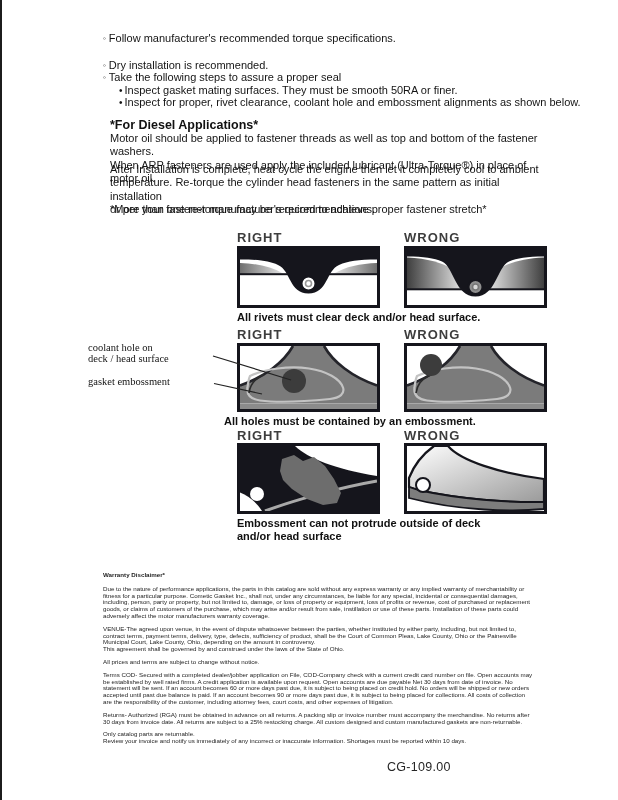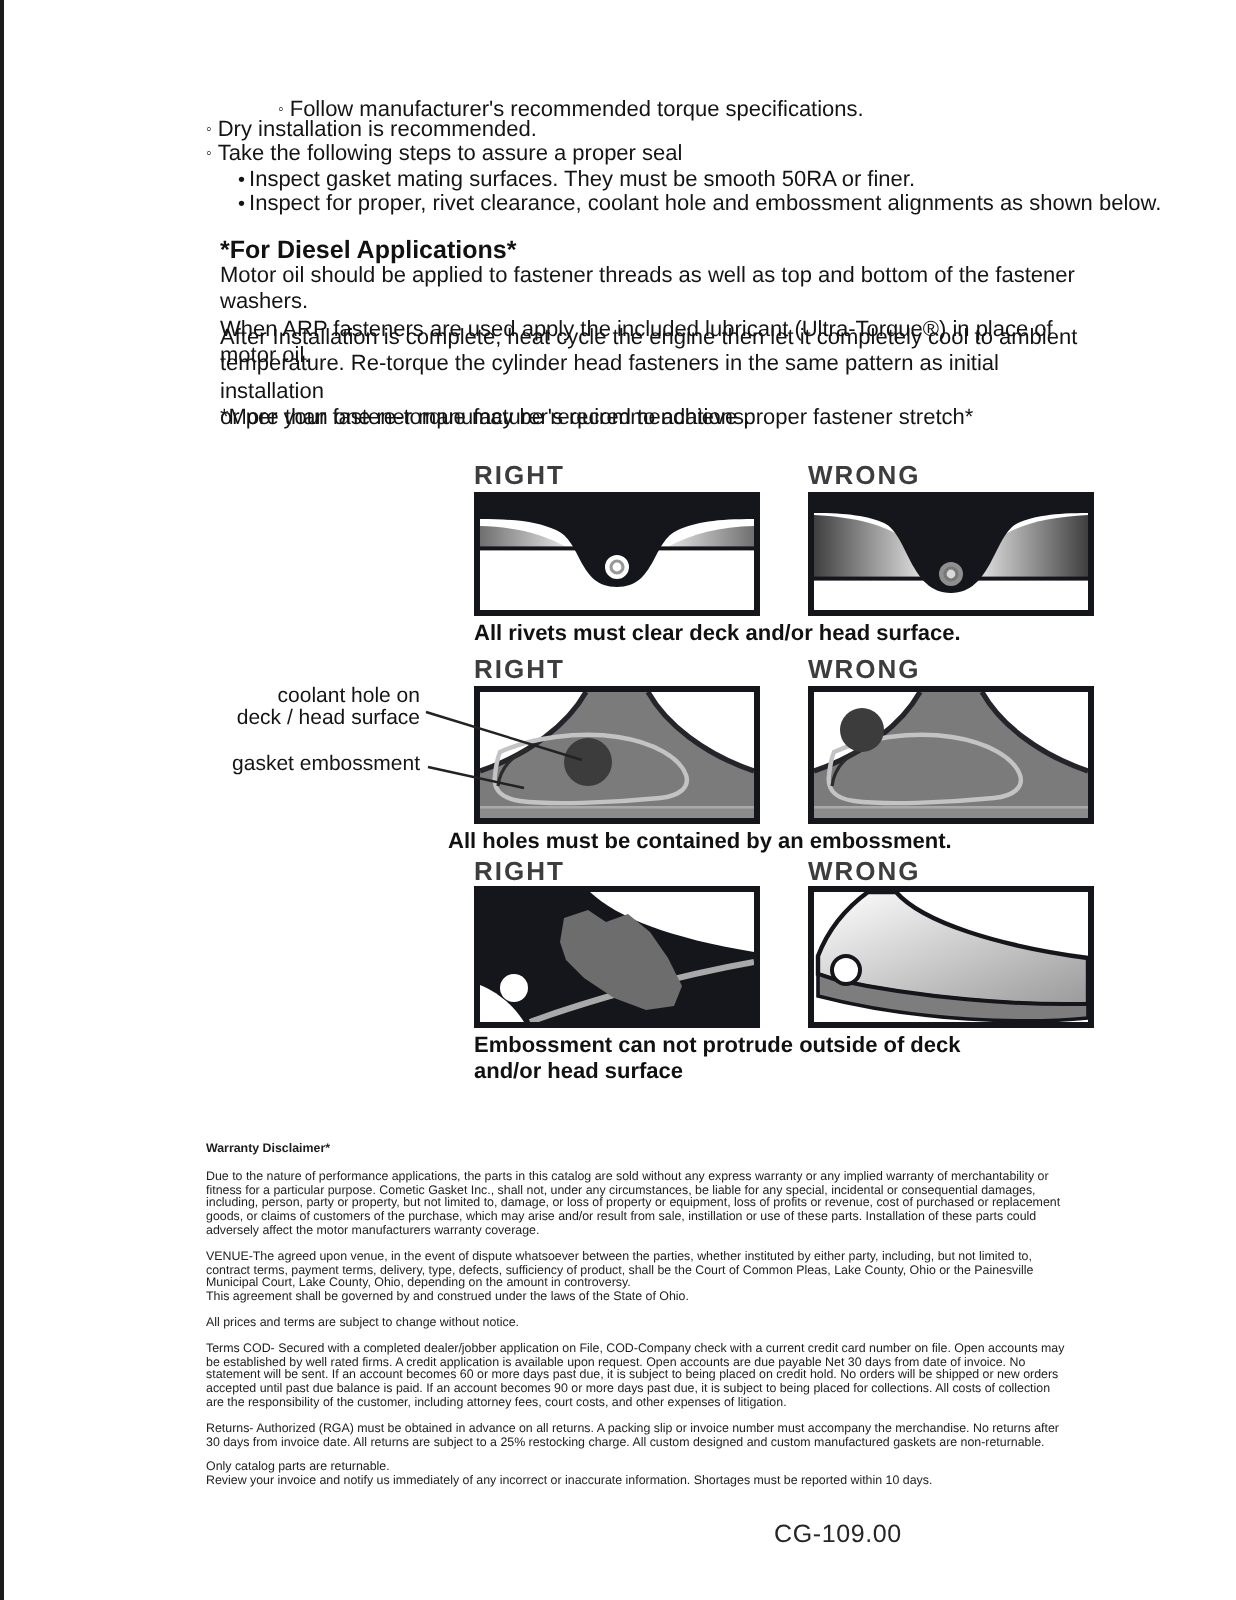--- a/index.html
+++ b/index.html
@@ -21,39 +21,39 @@
 
   .diesel-h{left:110px;top:118px;font-size:12.5px;font-weight:700;}
   .para{left:110px;width:430px;font-size:11px;line-height:13.4px;
         white-space:pre-line;color:#141414;}
 
   .dlabel{width:143px;font-size:13px;font-weight:700;
           color:#3d3d3d;letter-spacing:1px;}
   .panel{width:143px;}
   .caption{font-size:11px;font-weight:600;color:#111;white-space:pre-line;line-height:12.5px;}
 
-  .callout{width:122px;right:auto;text-align:right;font-size:10.5px;line-height:10.8px;
-           color:#141414;white-space:pre-line;}
+  .callout{width:122px;right:auto;font-size:10.5px;line-height:10.8px;
+           color:#141414;white-space:pre-line;font-family:Liberation Serif, serif;}
 
   .leader{left:0;top:0;width:618px;height:800px;pointer-events:none;}
 
   .disclaimer{left:103px;top:572px;width:431px;font-size:6.2px;line-height:6.8px;color:#1d1d1d;}
   .disclaimer p{margin:0 0 6px 0;white-space:pre-line;}
   .disclaimer .dh{font-weight:700;margin-bottom:7px;}
 
   .docnum{left:387px;top:760px;font-size:12.5px;color:#262626;letter-spacing:0.3px;}
 </style>
 </head>
 <body>
 
 <div class="page">
   <div class="abs edge-line"></div>
 
 
-  <div class="abs bullet" style="top:49px;margin-left:36px;"><span class="mk">◦</span><span>Follow manufacturer's recommended torque specifications.</span></div>
+  <div class="abs bullet" style="top:32px;"><span class="mk">◦</span><span>Follow manufacturer's recommended torque specifications.</span></div>
   <div class="abs bullet" style="top:59px;"><span class="mk">◦</span><span>Dry installation is recommended.</span></div>
   <div class="abs bullet" style="top:71px;"><span class="mk">◦</span><span>Take the following steps to assure a proper seal</span></div>
   <div class="abs subbullet" style="top:84px;"><span class="mk">•</span><span>Inspect gasket mating surfaces.  They must be smooth 50RA or finer.</span></div>
   <div class="abs diesel-h">*For Diesel Applications*</div>
 
   <div class="abs subbullet" style="top:96px;"><span class="mk">•</span><span>Inspect for proper, rivet clearance, coolant hole and embossment alignments as shown below.</span></div>
   <div class="abs para" style="top:132px;">Motor oil should be applied to fastener threads as well as top and bottom of the fastener washers.
 When ARP fasteners are used apply the included lubricant (Ultra-Torque®) in place of motor oil.</div>
   <div class="abs para" style="top:163px;">After Installation is complete, heat cycle the engine then let it completely cool to ambient
 temperature. Re-torque the cylinder head fasteners in the same pattern as initial installation

